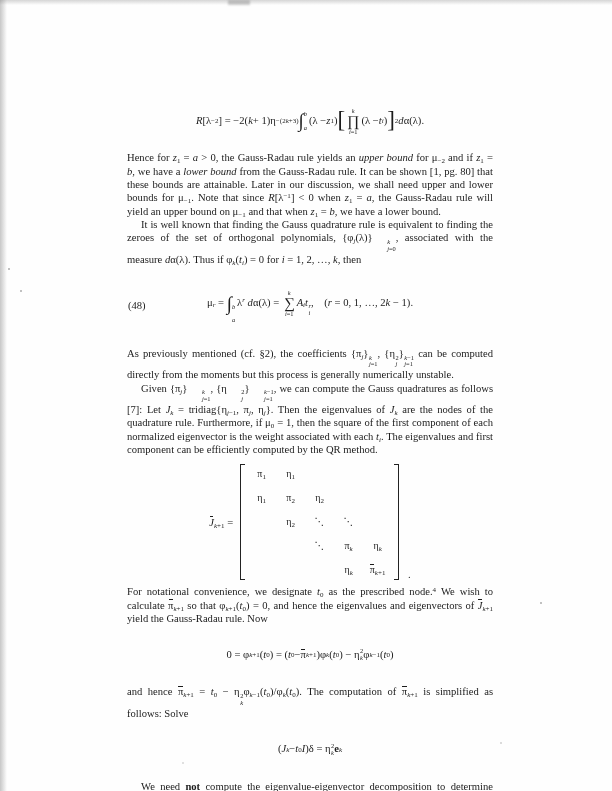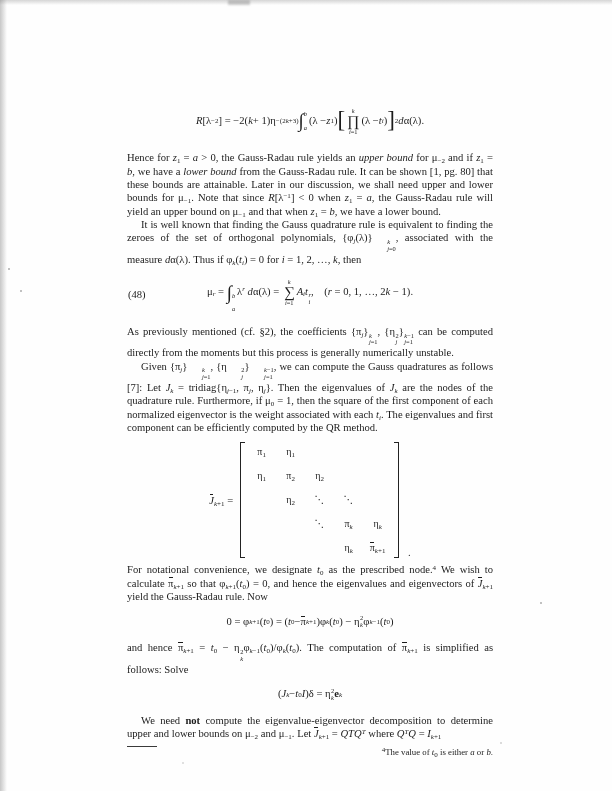--- a/index.html
+++ b/index.html
@@ -55,21 +55,21 @@
     column-gap:6px;row-gap:1px;padding:4px 8px;font-size:10px;line-height:12px;gap:12px;}
   .mcell{text-align:center;min-height:12px;}
   .mlhs{font-size:10.6px;}
   .mper{align-self:flex-end;font-size:10.6px;margin-left:2px;}
 
   .fnrule{width:30px;border-top:1px solid #3a3a3a;margin-top:6px;}
   .footnote{font-size:8.8px;line-height:11px;margin-top:0;text-align:right;}
 
   .mt1{margin-top:9px;}
   .dm1{margin:10px 0 8px;}
-  .dm2{margin:12px 0;align-items:center;}
+  .dm2{margin:23px 0;align-items:center;}
   .pt1{margin-top:16px;}
 </style>
 </head>
 <body>
 
 <div class="page">
 
   <div class="edge-left"></div>
   <div class="edge-top"></div>
   <div class="smudge" style="left:228px;top:0;width:22px;height:5px;"></div>

